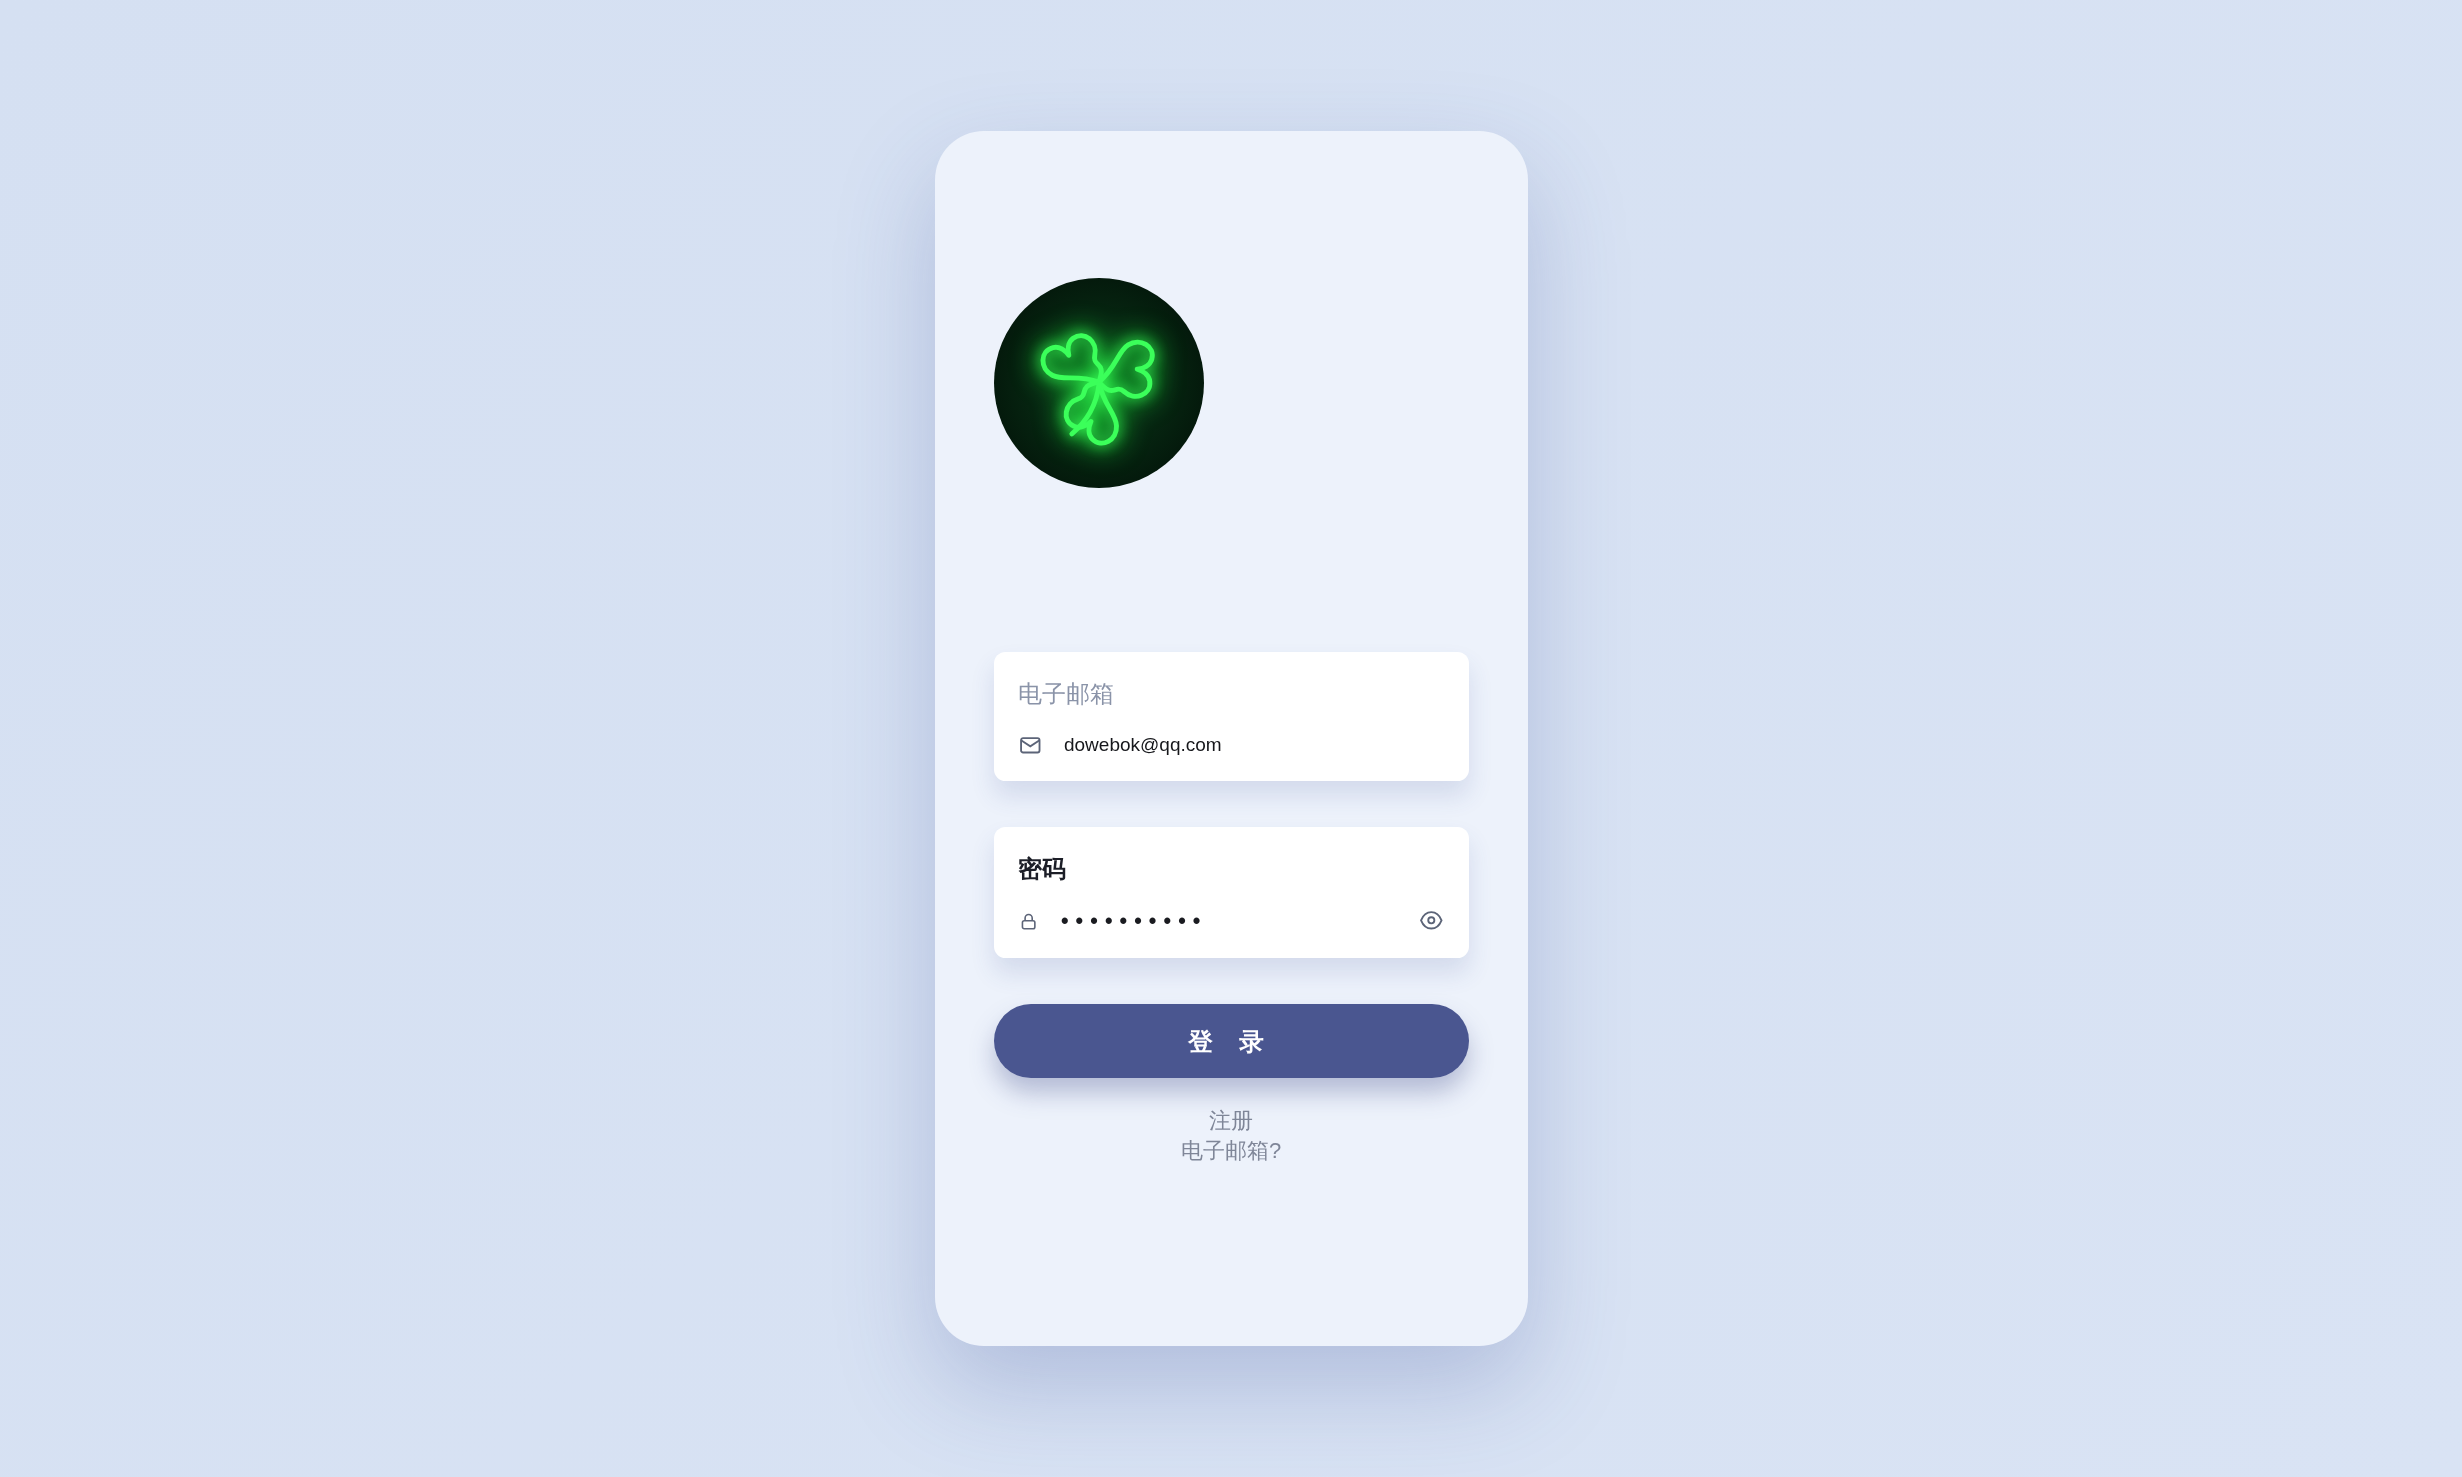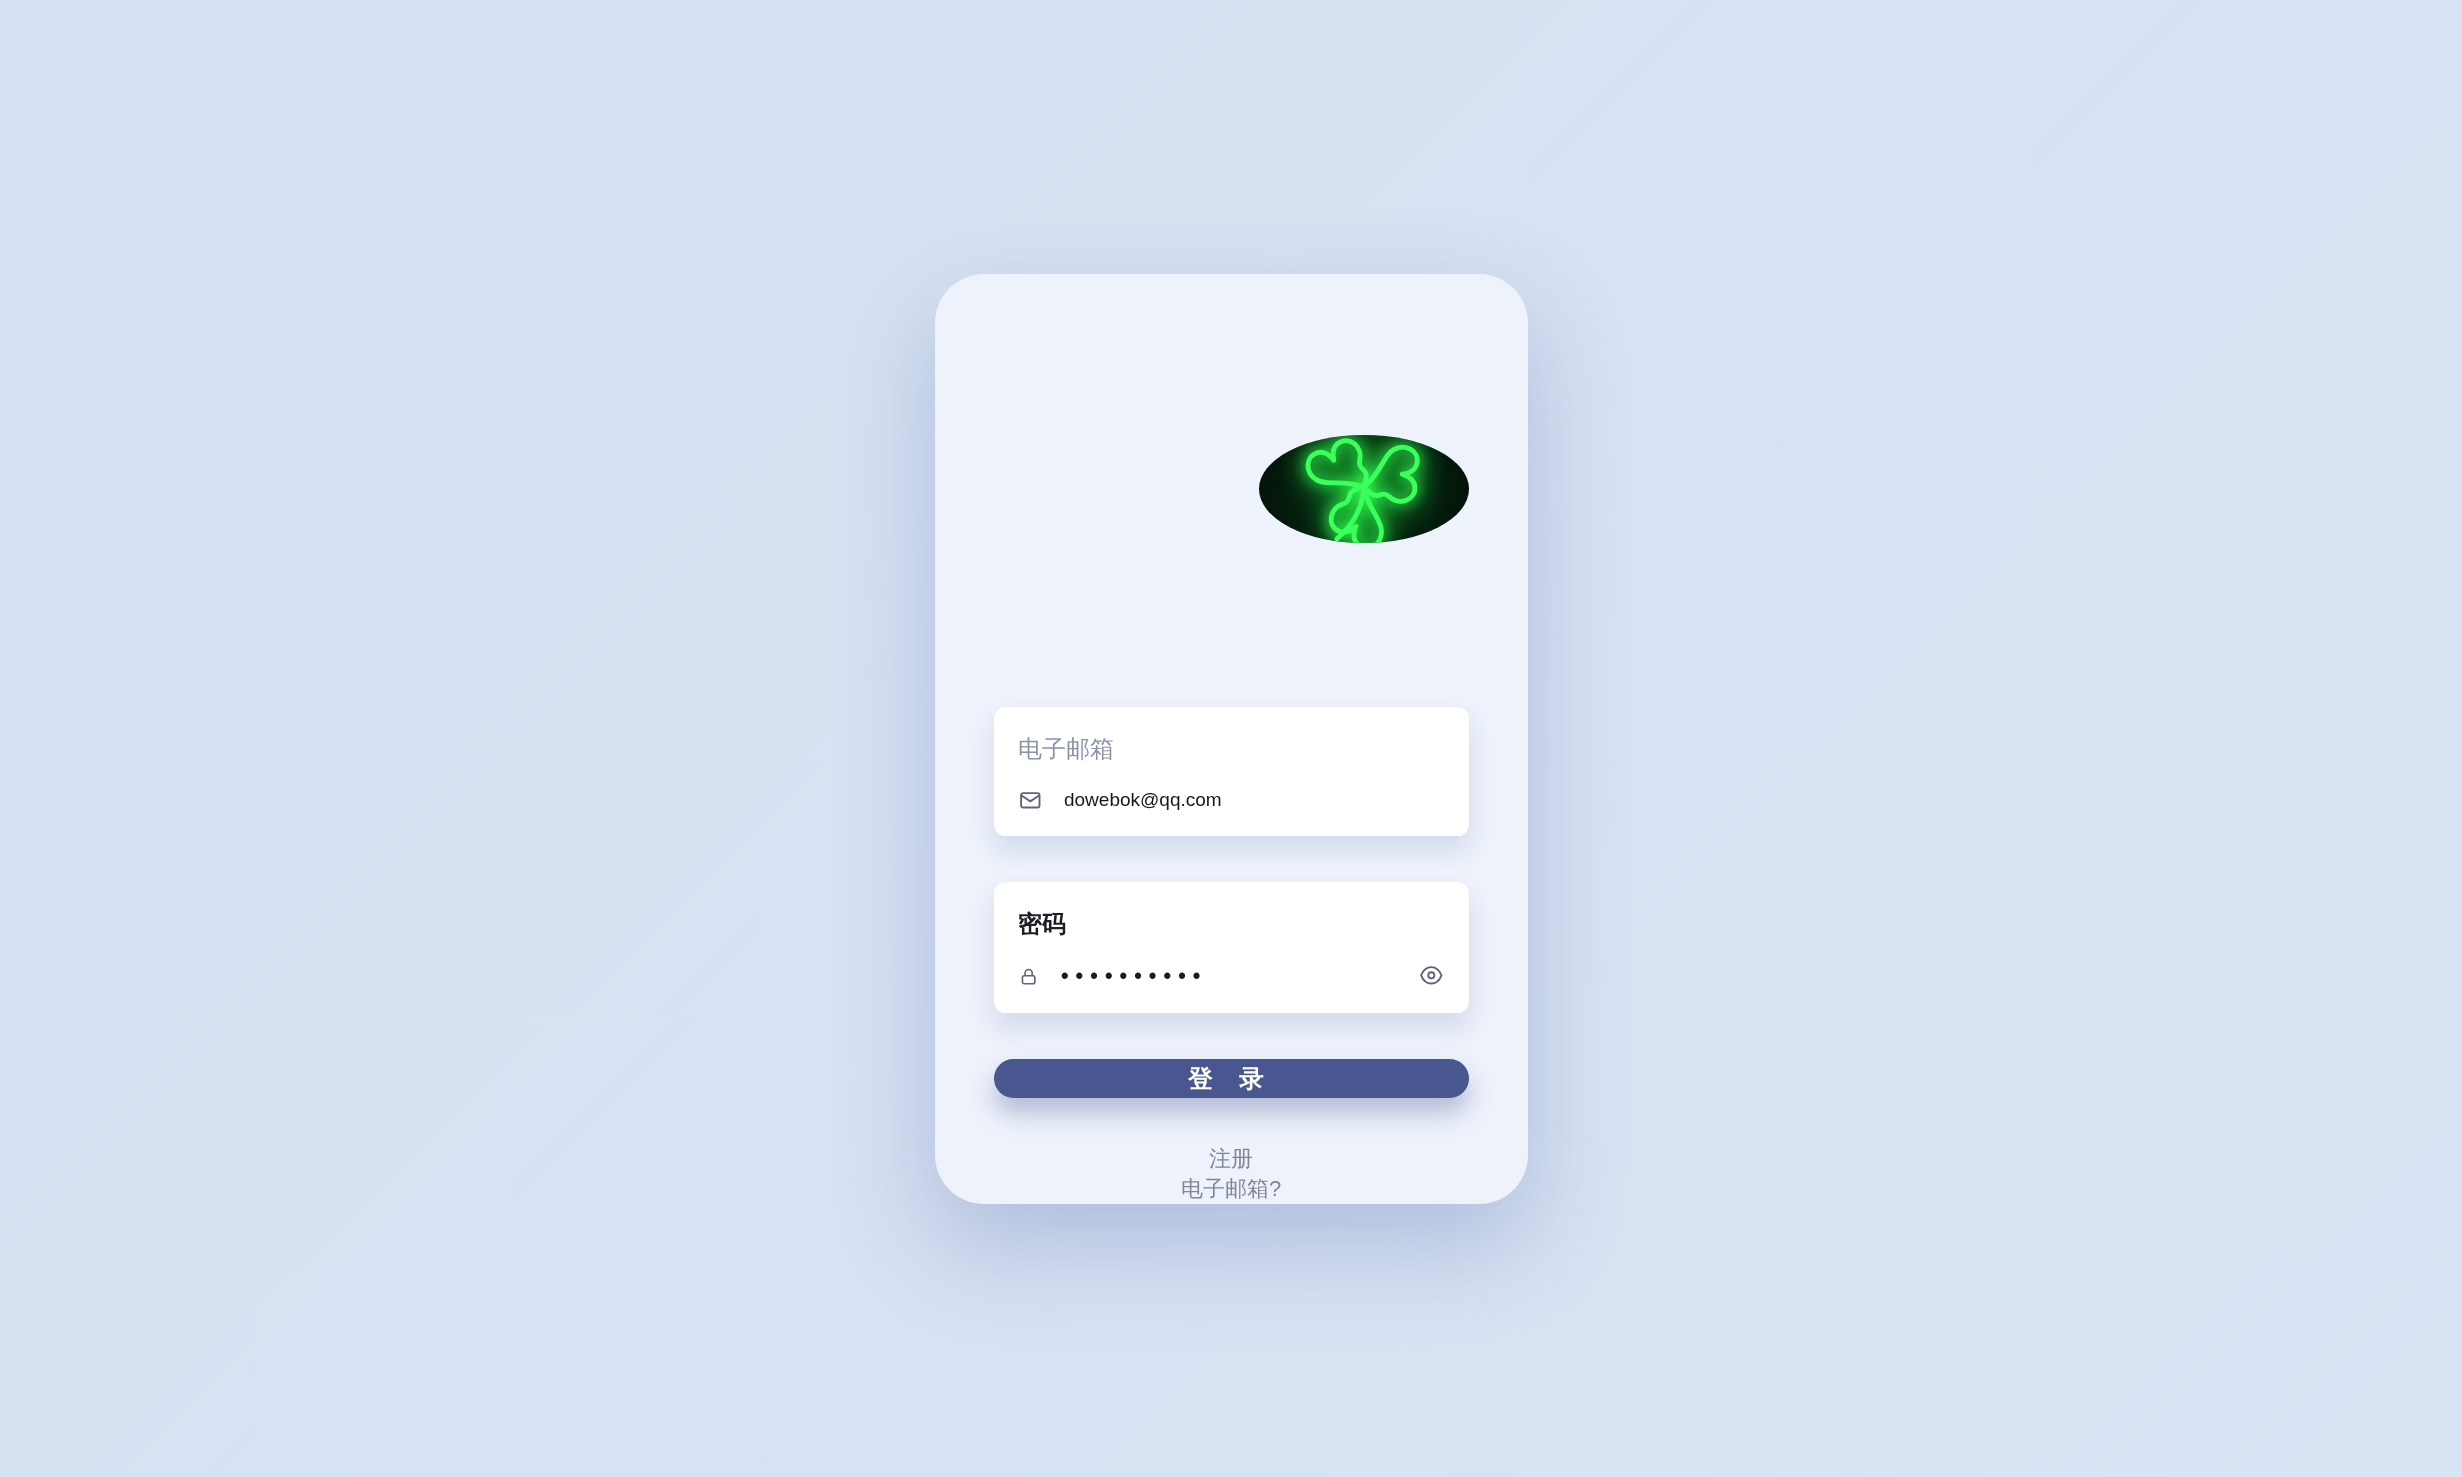--- a/index.html
+++ b/index.html
@@ -8,28 +8,28 @@
       height: 1477px;
       background: linear-gradient(135deg, #d5e0f2 0%, #d9e3f4 100%);
       display: flex;
       align-items: center;
       justify-content: center;
       font-family: -apple-system, BlinkMacSystemFont, "Segoe UI", "Microsoft YaHei", sans-serif;
       overflow: hidden;
     }
     .phone {
       width: 593px;
-      height: 930px;
+      height: 1215px;
       background: #edf2fb;
       border-radius: 49px;
       box-shadow: 0 41px 98px rgba(60, 80, 150, 0.25);
-      padding: 48px 59px 0 59px;
+      padding: 34px 59px 0 59px;
       display: flex;
       flex-direction: column;
-      align-items: flex-end;
+      align-items: flex-start;
     }
     .avatar {
       width: 210px;
       height: 210px;
       border-radius: 50%;
       margin-top: 113px;
       margin-bottom: 164px;
       background: radial-gradient(circle at 50% 50%, #0a3a1a 0%, #041a0c 70%, #020e06 100%);
       overflow: hidden;
       position: relative;
@@ -107,21 +107,21 @@
       height: 74px;
       background: #4a5690;
       color: #ffffff;
       border: none;
       border-radius: 37px;
       font-size: 24.6px;
       font-weight: 600;
       letter-spacing: 9.8px;
       cursor: pointer;
       box-shadow: 0 14.8px 24.6px rgba(74, 86, 144, 0.35);
-      margin-bottom: 46px;
+      margin-bottom: 28px;
     }
     .links {
       width: 100%;
       display: flex;
       justify-content: space-between;
       padding: 0 3.3px;
       flex-direction: column;
     }
     .link {
       font-size: 22px;

